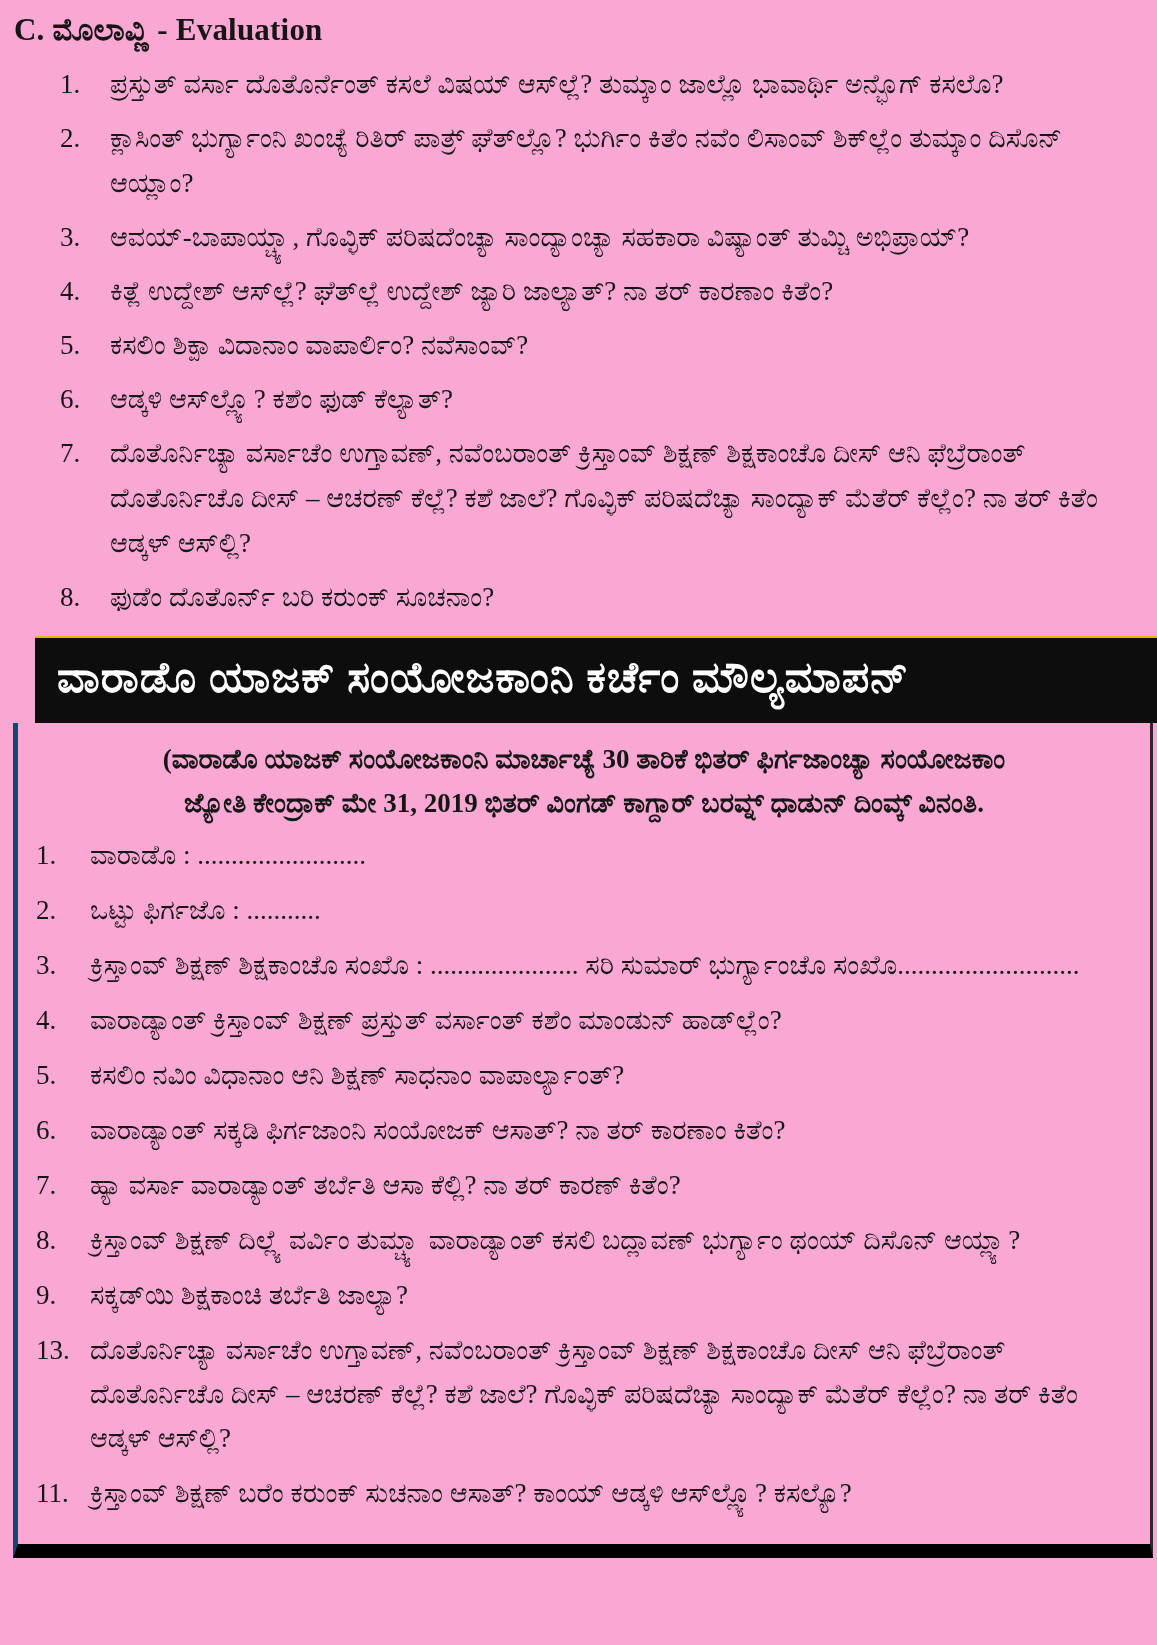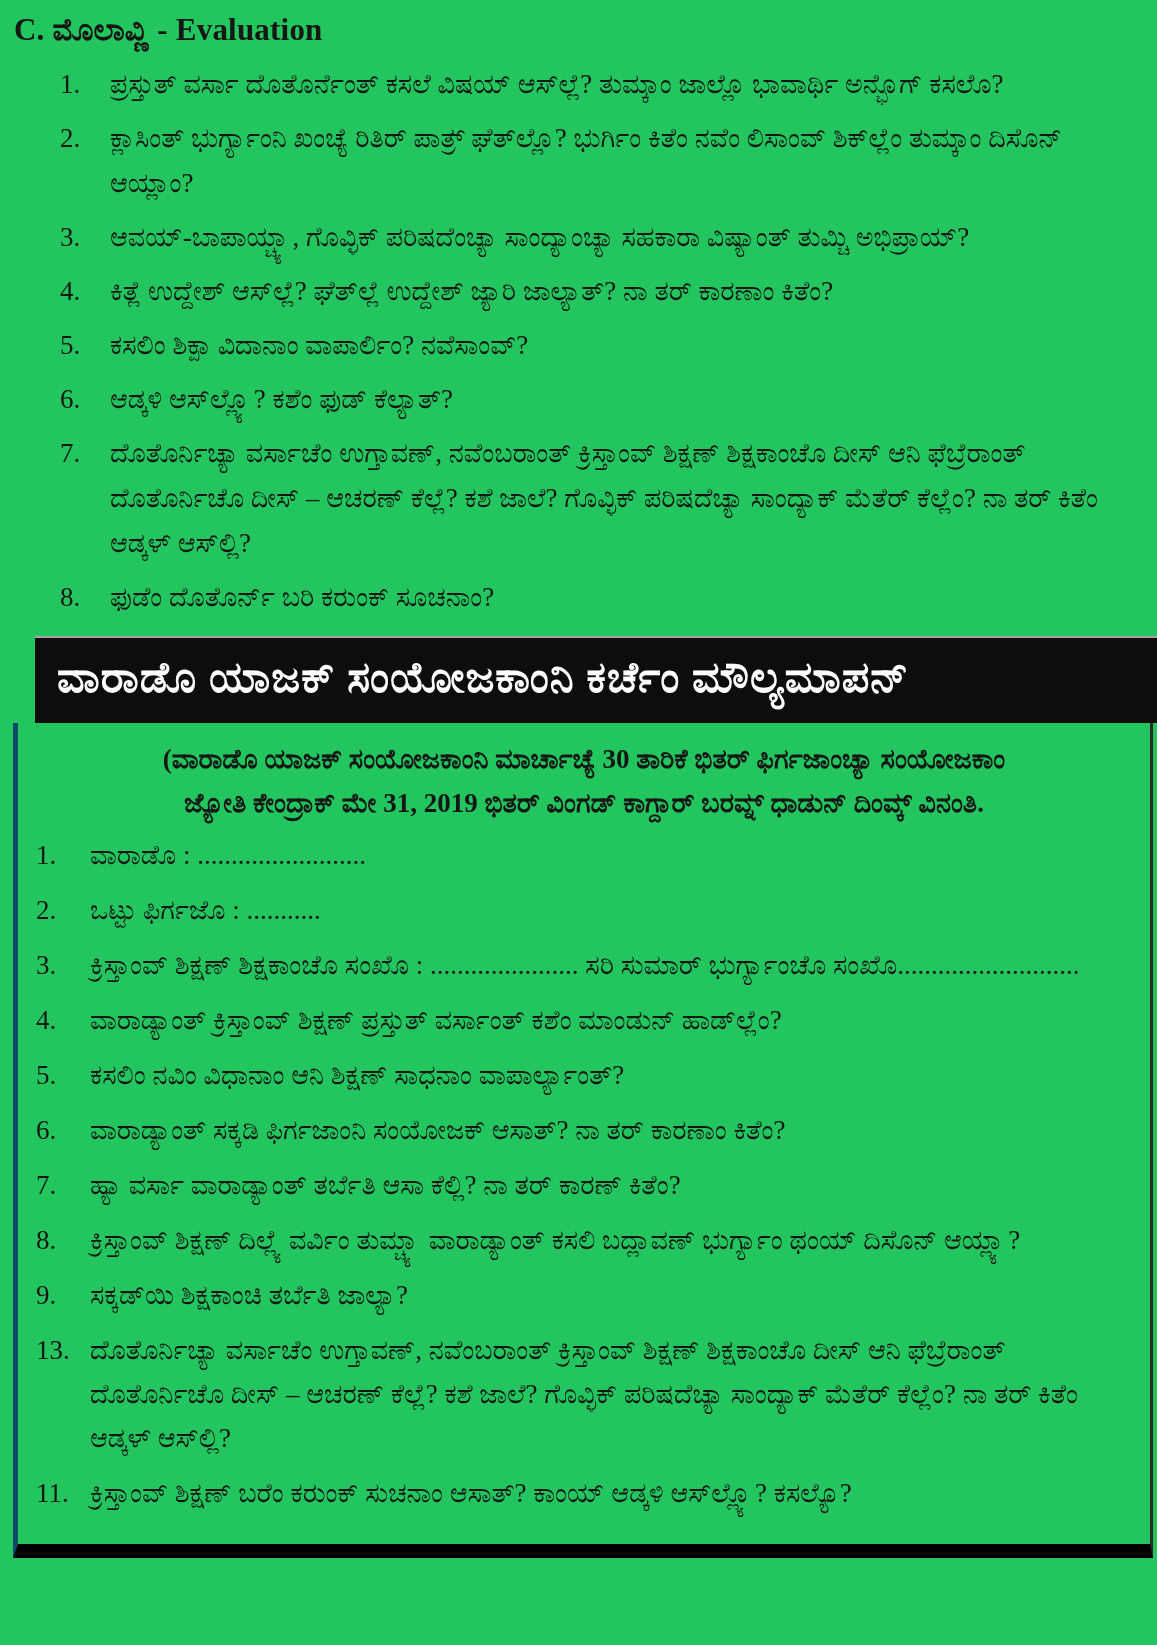--- a/index.html
+++ b/index.html
@@ -1,20 +1,20 @@
 <!DOCTYPE html>
 <html lang="kok"><head>
 <meta charset="utf-8">
 <style>
   html,body{margin:0;padding:0;background:#ffffff;}
   .page{
     position:relative;
     width:1157px;
     height:1645px;
-    background:#22c55e;
+    background:#f9a8d4;
     color:#161616;
     font-family:"Liberation Serif","DejaVu Serif",serif;
     overflow:hidden;
     box-sizing:border-box;
   }
   .page-title{
     margin:12px 0 14px 14px;
     font-size:31px;
     font-weight:bold;
     letter-spacing:.2px;
@@ -35,21 +35,21 @@
   
   .banner{
     margin:16px 0 0 35px;
     background:#0d0d0d;
     color:#ffffff;
     font-size:43px;
     font-weight:bold;
     padding:16px 10px 22px 22px;
     letter-spacing:1px;
     line-height:1.1;
-    border-top:2px solid #a3a3a3;
+    border-top:2px solid #eab308;
   }
   
   .report-box{
     margin-left:13px;
     margin-right:4px;
     border-left:5px solid #0c4a6e;
     border-right:3px solid #2a2a2a;
     border-bottom:14px solid #000;
     padding:14px 14px 18px 14px;
     box-sizing:border-box;

